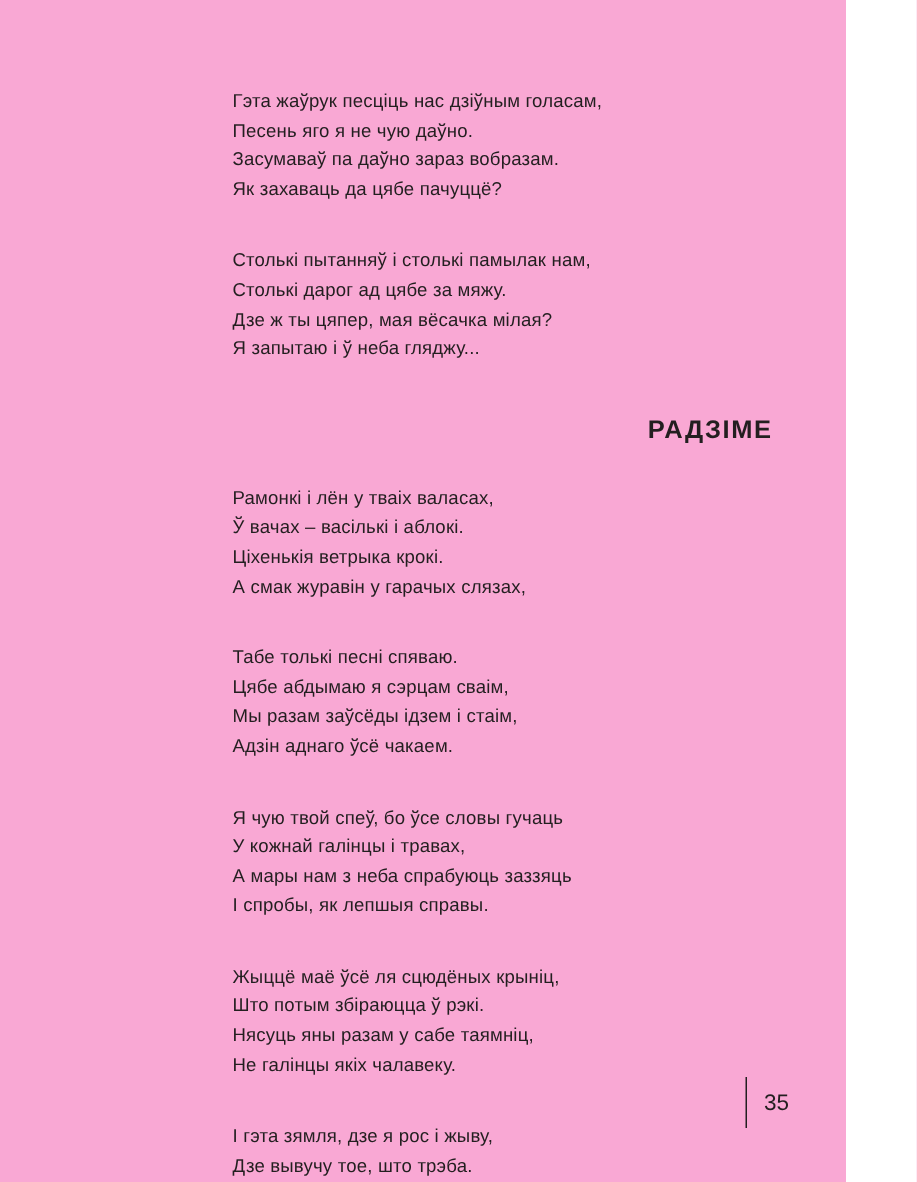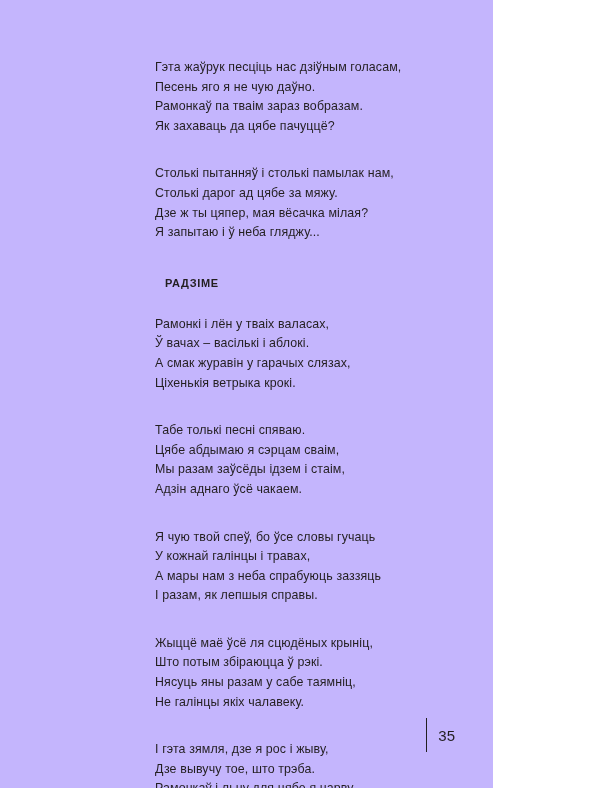--- a/index.html
+++ b/index.html
@@ -12,23 +12,23 @@
     height: 788px;
     position: relative;
     font-family: "Liberation Sans", sans-serif;
     color: #231f20;
     overflow: hidden;
   }
   .page {
     position: absolute;
     left: 0;
     top: 0;
-    width: 493px;
+    width: 564px;
     height: 788px;
-    background: #c4b5fd;
+    background: #f9a8d4;
   }
   .content {
     position: absolute;
     left: 155px;
     top: 58px;
     width: 360px;
   }
   .stanza {
     margin: 0 0 28px 0;
   }
@@ -36,24 +36,24 @@
     margin-bottom: 0;
   }
   .line {
     font-size: 12.4px;
     line-height: 19.6px;
     letter-spacing: 0.01em;
     color: #231f20;
     white-space: pre;
   }
   .poem-title {
-    font-size: 11px;
+    font-size: 17px;
     font-weight: bold;
     letter-spacing: 0.06em;
-    text-align: left;
+    text-align: right;
     margin: 0 0 26px 0;
     padding-left: 10px;
     color: #231f20;
   }
   .title-block {
     margin: 0 0 0 0;
     padding-top: 6px;
   }
   .folio {
     position: absolute;
@@ -77,54 +77,54 @@
 </style>
 </head>
 <body>
 
 <div class="page">
   <div class="content">
 
     <div class="stanza">
       <div class="line">Гэта жаўрук песціць нас дзіўным голасам,</div>
       <div class="line">Песень яго я не чую даўно.</div>
-      <div class="line">Рамонкаў па тваім зараз вобразам.</div>
+      <div class="line">Засумаваў па даўно зараз вобразам.</div>
       <div class="line">Як захаваць да цябе пачуццё?</div>
     </div>
 
     <div class="stanza">
       <div class="line">Столькі пытанняў і столькі памылак нам,</div>
       <div class="line">Столькі дарог ад цябе за мяжу.</div>
       <div class="line">Дзе ж ты цяпер, мая вёсачка мілая?</div>
       <div class="line">Я запытаю і ў неба гляджу...</div>
     </div>
 
     <div class="title-block">
       <div class="poem-title">РАДЗІМЕ</div>
     </div>
 
     <div class="stanza">
       <div class="line">Рамонкі і лён у тваіх валасах,</div>
       <div class="line">Ў вачах – васількі і аблокі.</div>
+      <div class="line">Ціхенькія ветрыка крокі.</div>
       <div class="line">А смак журавін у гарачых слязах,</div>
-      <div class="line">Ціхенькія ветрыка крокі.</div>
     </div>
 
     <div class="stanza">
       <div class="line">Табе толькі песні спяваю.</div>
       <div class="line">Цябе абдымаю я сэрцам сваім,</div>
       <div class="line">Мы разам заўсёды ідзем і стаім,</div>
       <div class="line">Адзін аднаго ўсё чакаем.</div>
     </div>
 
     <div class="stanza">
       <div class="line">Я чую твой спеў, бо ўсе словы гучаць</div>
       <div class="line">У кожнай галінцы і травах,</div>
       <div class="line">А мары нам з неба спрабуюць заззяць</div>
-      <div class="line">І разам, як лепшыя справы.</div>
+      <div class="line">І спробы, як лепшыя справы.</div>
     </div>
 
     <div class="stanza">
       <div class="line">Жыццё маё ўсё ля сцюдёных крыніц,</div>
       <div class="line">Што потым збіраюцца ў рэкі.</div>
       <div class="line">Нясуць яны разам у сабе таямніц,</div>
       <div class="line">Не галінцы якіх чалавеку.</div>
     </div>
 
     <div class="stanza">

